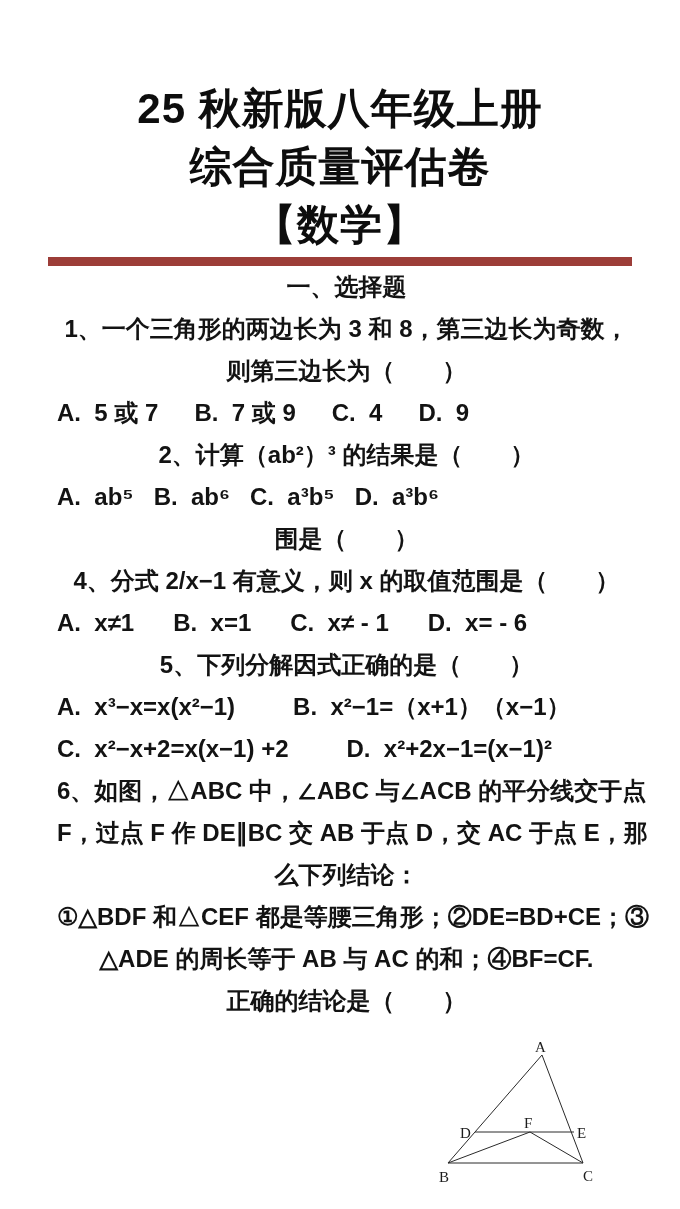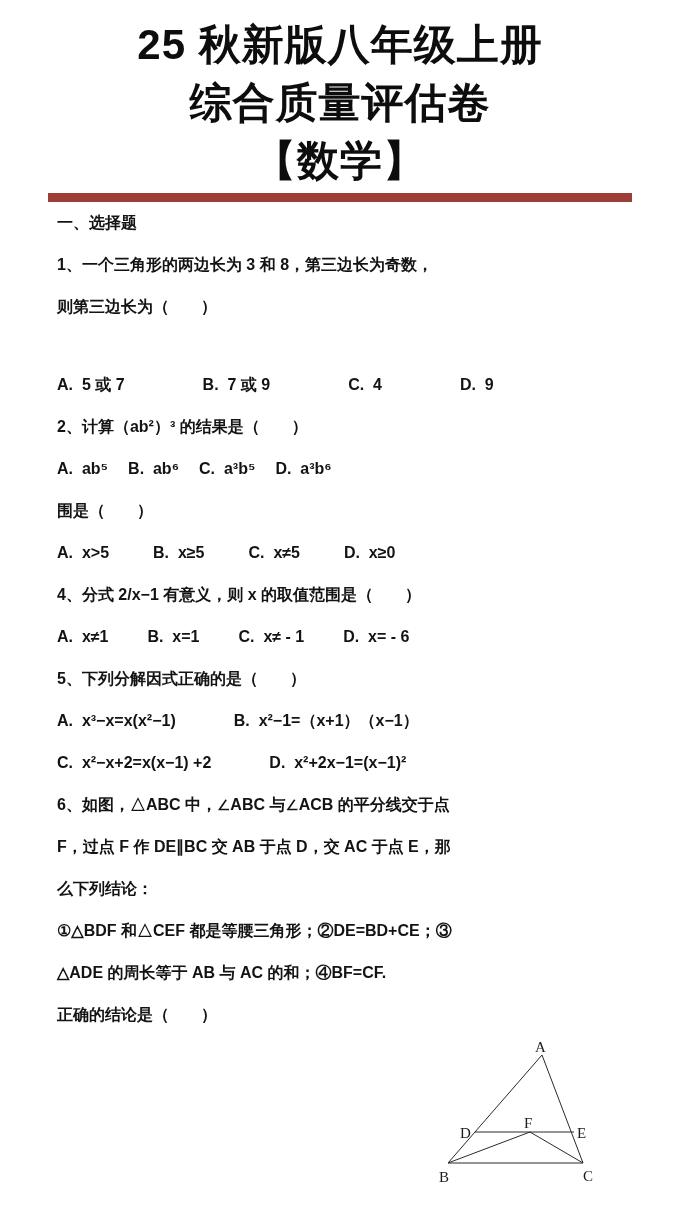--- a/index.html
+++ b/index.html
@@ -8,44 +8,45 @@
     width: 680px;
     height: 1209px;
     margin: 0 auto;
     background: #ffffff;
     overflow: hidden;
     font-family: "Liberation Sans", sans-serif;
     color: #131313;
     font-weight: 700;
   }
   .titles {
+    padding-top: 80px;
     text-align: center;
     font-size: 42px;
     line-height: 58px;
     font-weight: 700;
     letter-spacing: 1px;
     color: #0d0d0d;
-    margin-top: 16px;
   }
   .divider {
     margin: 3px auto 0 auto;
     width: 584px;
     height: 9px;
     background: #9c3d38;
     border: none;
   }
   .body {
     margin: 0 44px 0 57px;
-    font-size: 16px;
+    font-size: 24px;
     line-height: 42px;
+    text-align: center;
   }
   .line { white-space: pre; }
   .opts { display: flex; }
   .opts span { white-space: pre; }
-  .g62 { column-gap: 78px; margin-top: 36px; }
+  .g62 { column-gap: 36px; }
   .g46 { column-gap: 20px; }
   .g44 { column-gap: 44px; }
   .g50 { column-gap: 39px; }
   .g38 { column-gap: 58px; }
   .figure {
     position: absolute;
     left: 423px;
     top: 1032px;
     width: 230px;
     height: 177px;
@@ -87,26 +88,20 @@
 
     <div class="line">2、计算（ab²）³ 的结果是（　　）</div>
     <div class="line opts g46">
       <span>A.  ab⁵</span>
       <span>B.  ab⁶</span>
       <span>C.  a³b⁵</span>
       <span>D.  a³b⁶</span>
     </div>
 
     <div class="line">围是（　　）</div>
-    <div class="line opts g44">
-      <span>A.  x&gt;5</span>
-      <span>B.  x≥5</span>
-      <span>C.  x≠5</span>
-      <span>D.  x≥0</span>
-    </div>
 
     <div class="line">4、分式 2/x−1 有意义，则 x 的取值范围是（　　）</div>
     <div class="line opts g50">
       <span>A.  x≠1</span>
       <span>B.  x=1</span>
       <span>C.  x≠ - 1</span>
       <span>D.  x= - 6</span>
     </div>
 
     <div class="line">5、下列分解因式正确的是（　　）</div>

